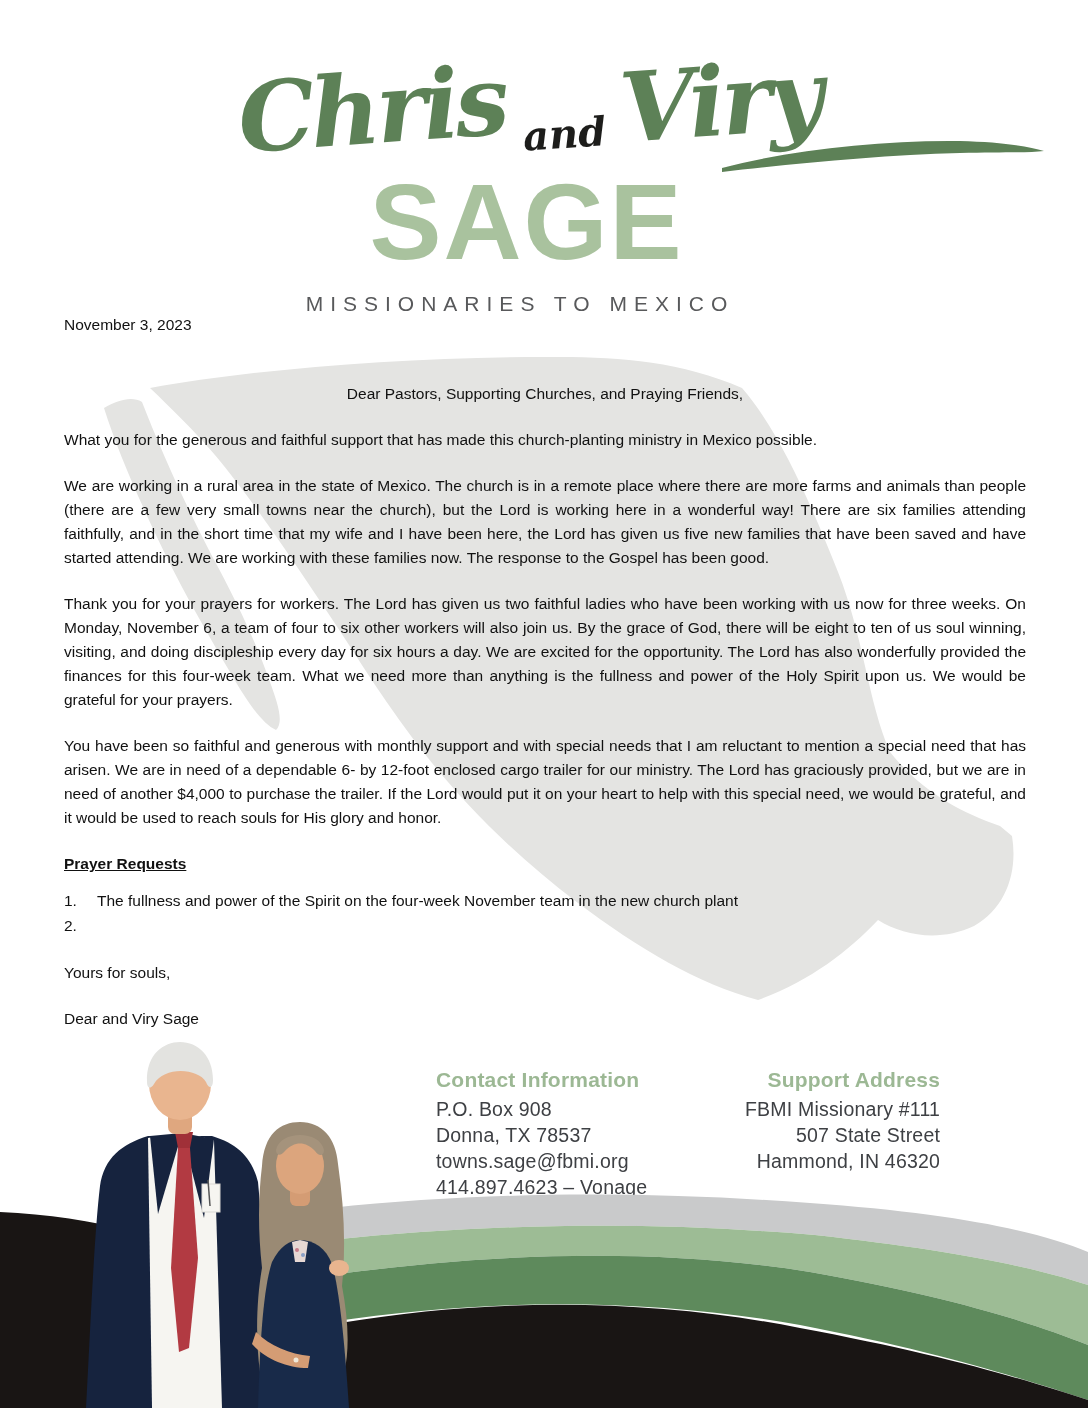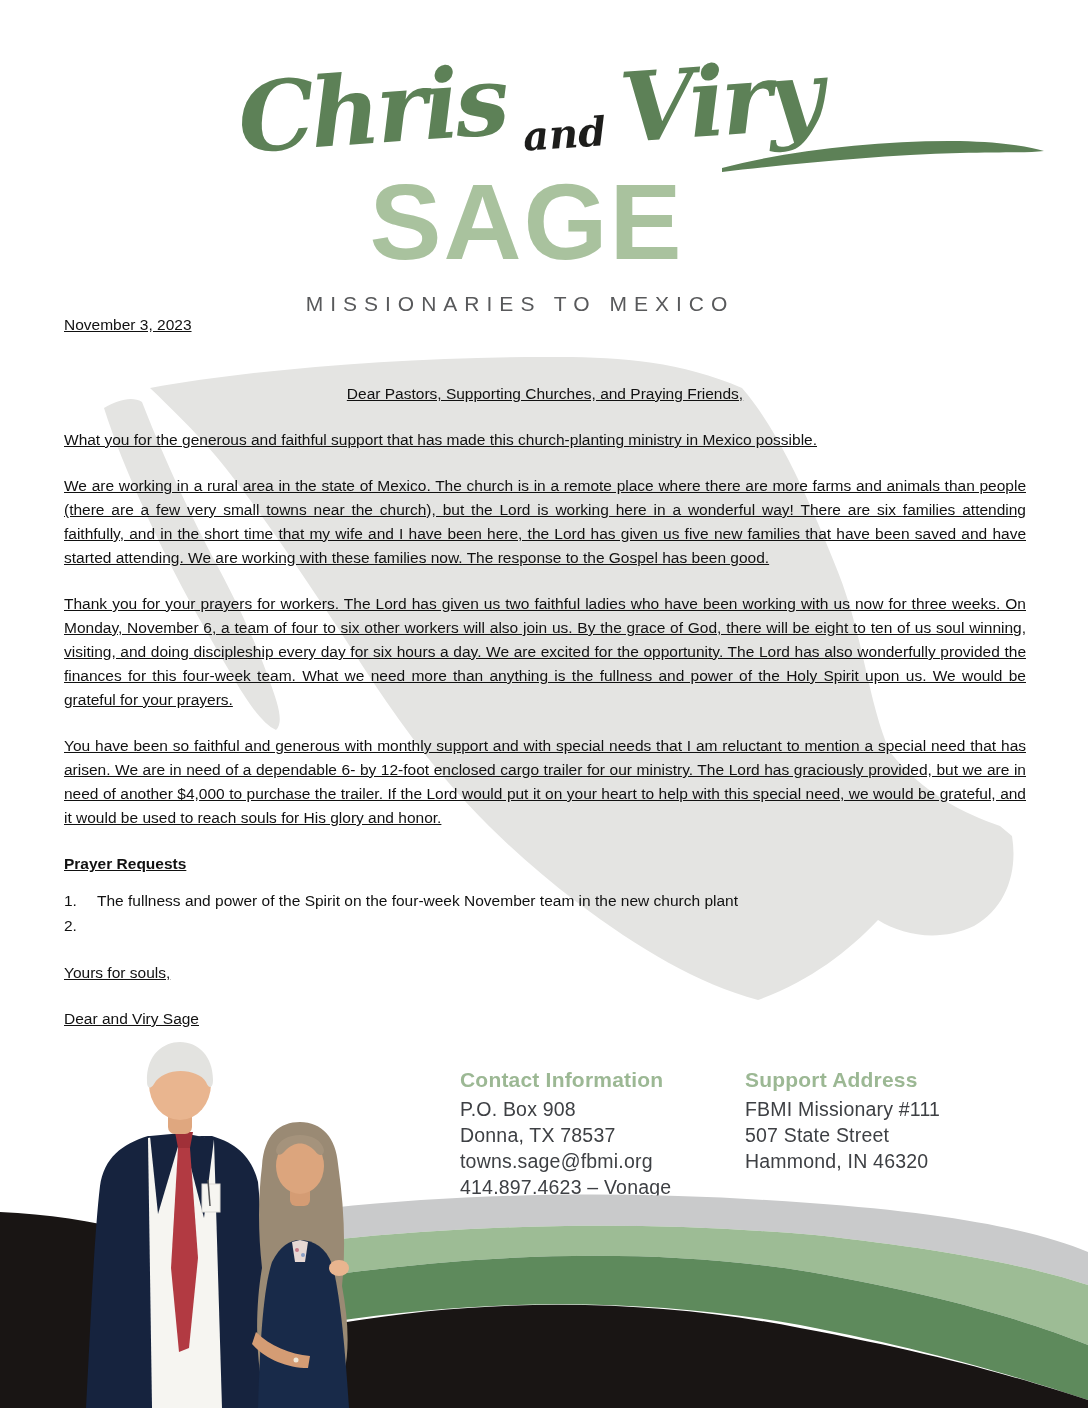--- a/index.html
+++ b/index.html
@@ -47,42 +47,42 @@
     text-align:center;
     font-size:21px;letter-spacing:7px;color:#58595b;z-index:1;
   }
   .swoosh{position:absolute;left:720px;top:120px;z-index:3;}
 
   
   .letter{
     left:64px;top:313px;width:962px;z-index:4;
     font-size:15.5px;line-height:24px;
   }
-  .letter p{margin:0 0 22px 0;text-align:justify;text-decoration:underline;}
+  .letter p{margin:0 0 22px 0;text-align:justify;}
   .letter .date{text-align:left;}
   .letter .salutation{margin-top:45px;text-align:center;}
   .prayer-heading{
     font-weight:bold;text-decoration:underline;
     margin:0 0 13px 0;
   }
   .prayer-list{margin:0 0 24px 0;padding:0;list-style:none;}
   .prayer-list li{display:flex;margin:0 0 2px 0;line-height:23px;}
   .prayer-list .num{width:33px;flex:0 0 33px;}
   .closing{margin-top:20px;}
   .signature{margin-top:9px;}
 
   
   .footer-col{z-index:4;color:#3e4044;}
   .footer-col .fhead{
     font-weight:bold;font-size:21px;color:#9cb894;
     margin-bottom:4px;letter-spacing:.2px;
   }
   .footer-col .fline{font-size:19.5px;line-height:26px;letter-spacing:.2px;}
-  .col-contact{left:460px;top:1068px;}
-  .col-support{left:745px;top:1068px;}
+  .col-contact{left:436px;top:1068px;}
+  .col-support{left:745px;top:1068px;text-align:right;}
 
   
   .waves{left:0;bottom:0;z-index:5;}
   .photo{left:52px;top:1036px;z-index:6;}
 </style>
 </head>
 <body>
 
 <div class="page">
 

